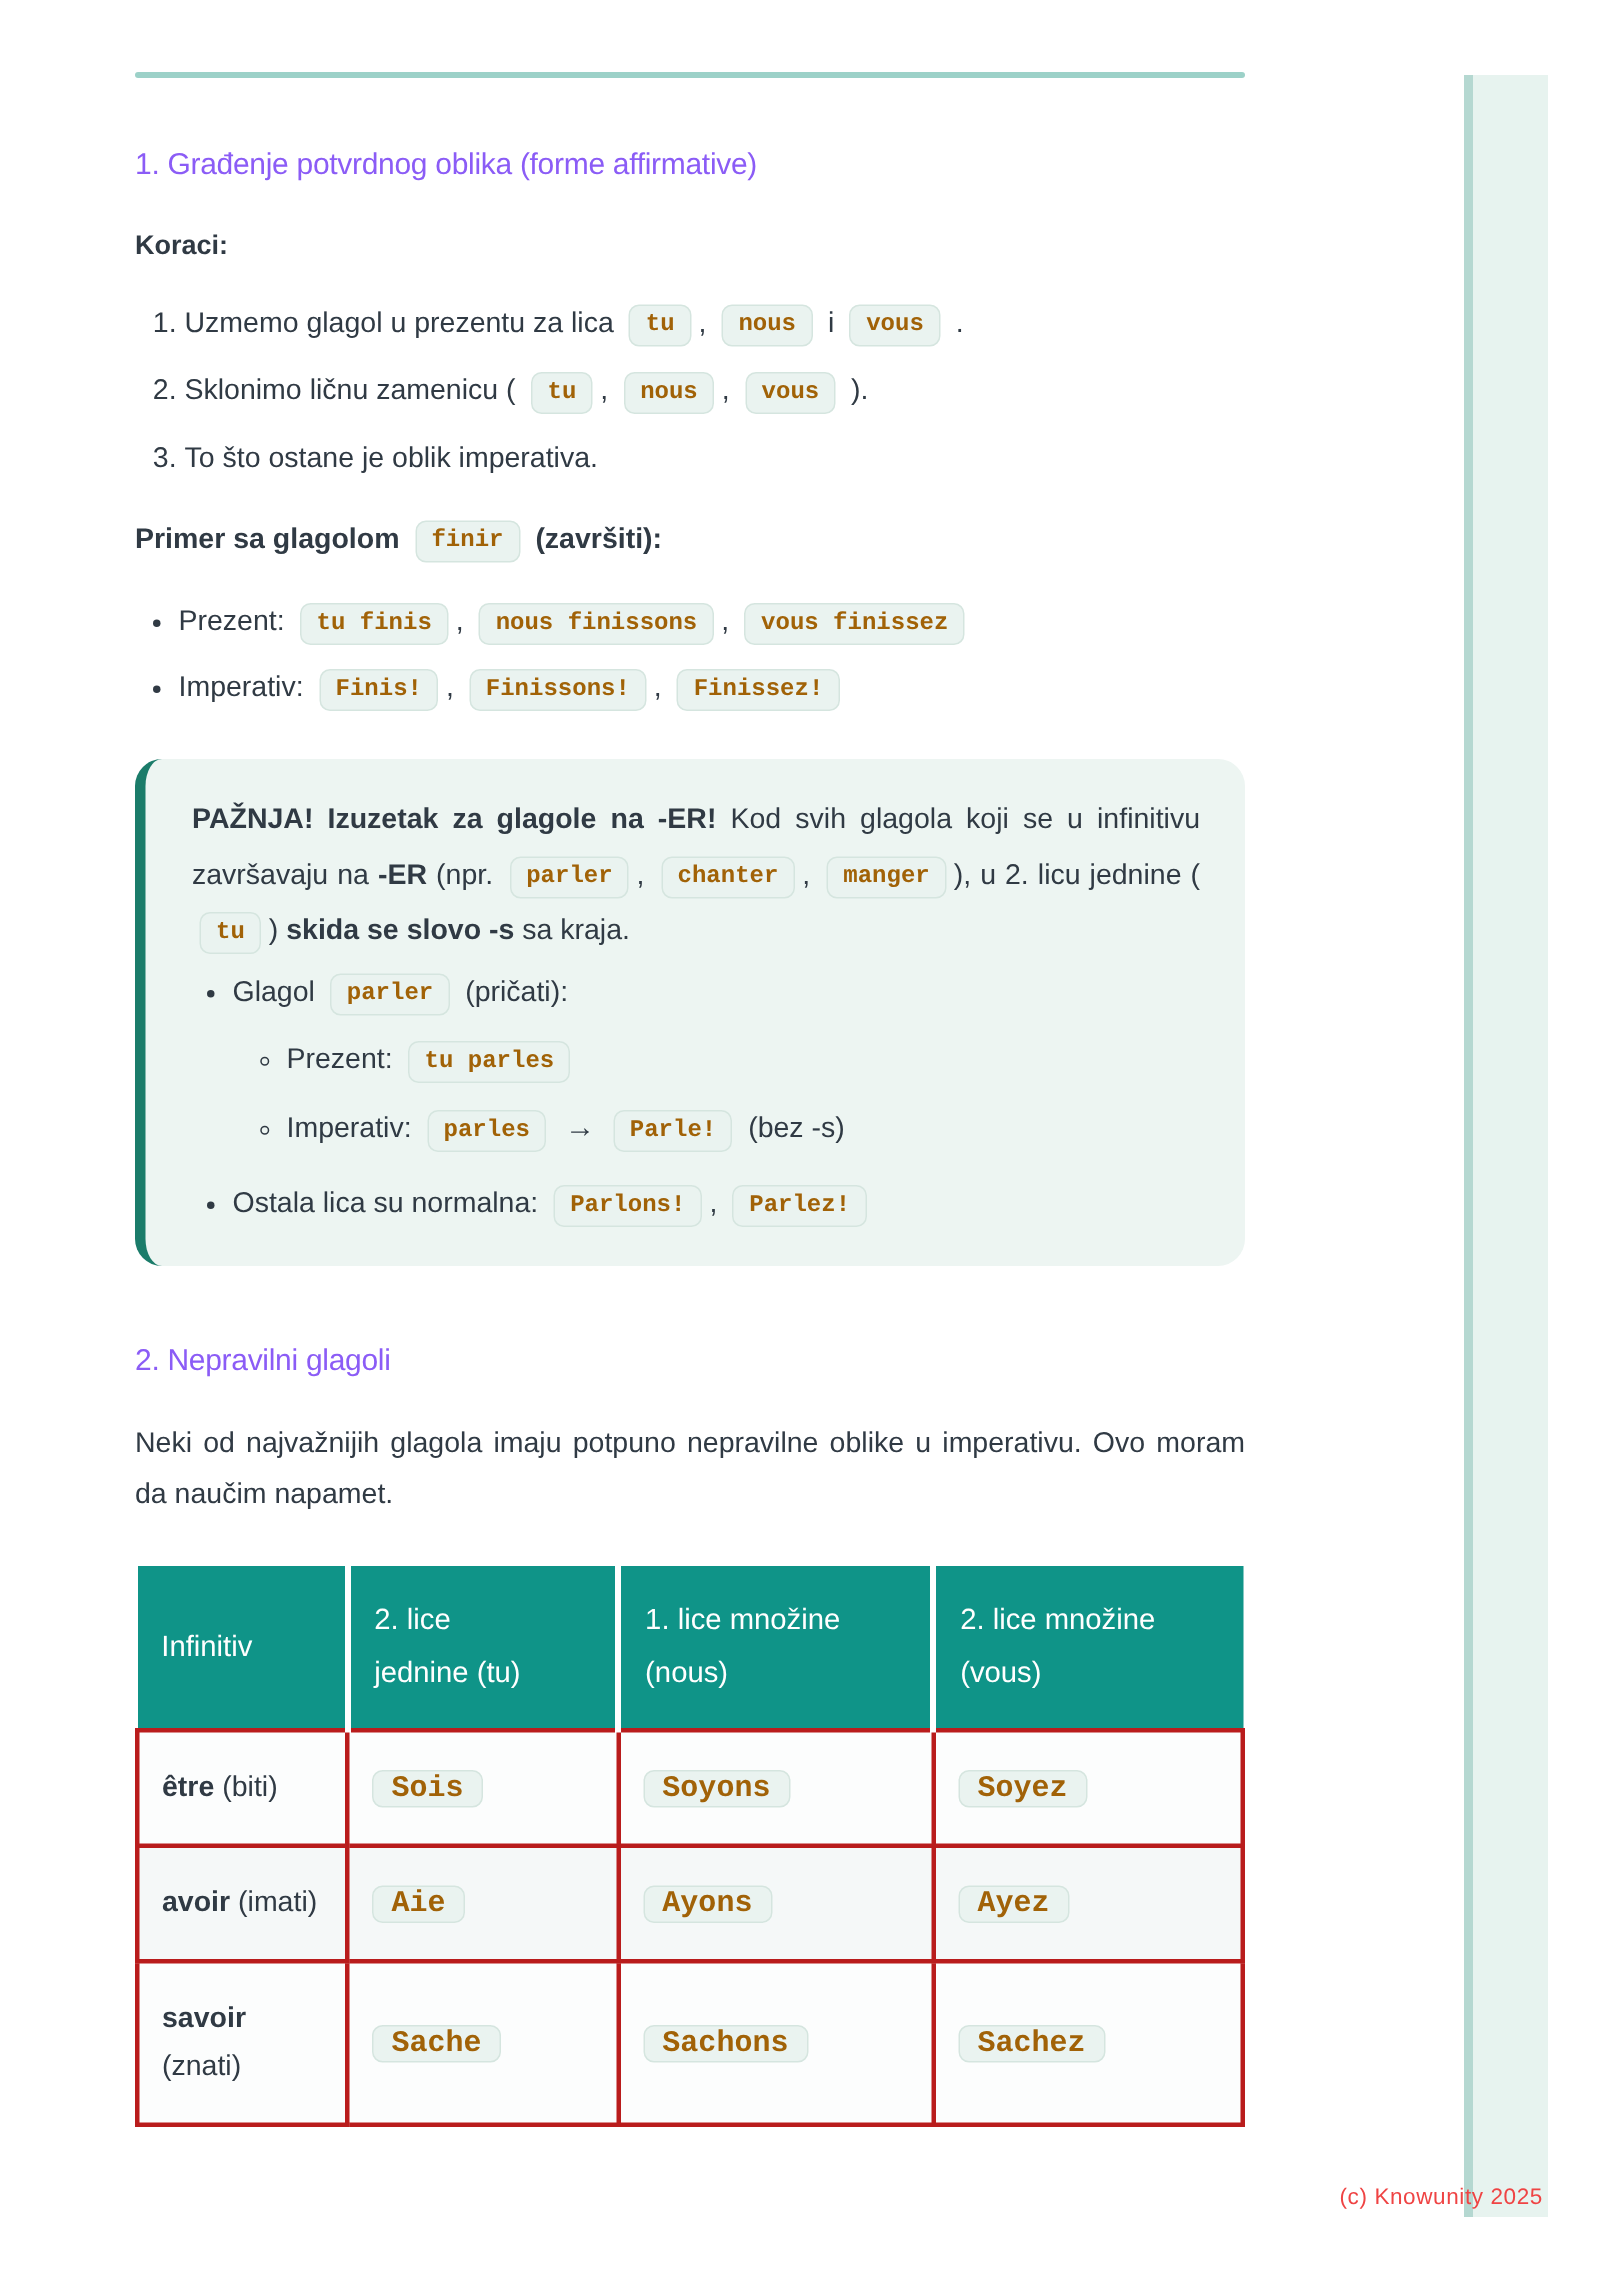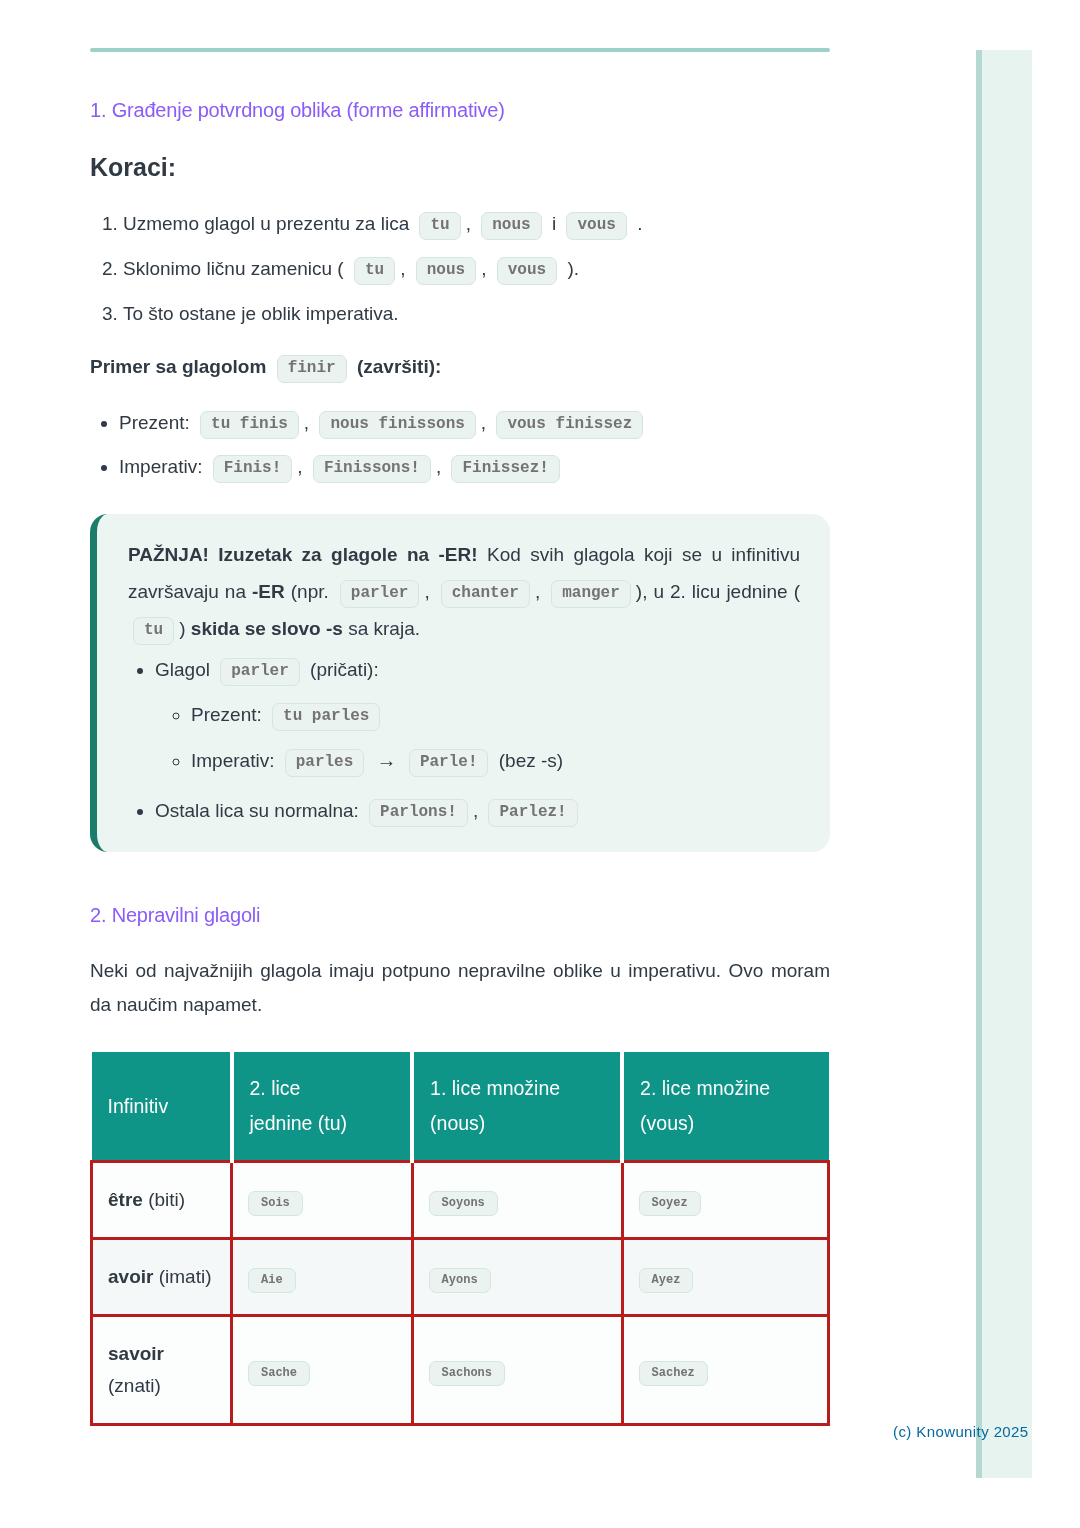--- a/index.html
+++ b/index.html
@@ -10,46 +10,46 @@
     font-family: "Liberation Sans", sans-serif;
     color: #303a44;
   }
   .side-accent {
     position: absolute; left: 976px; top: 50px;
     width: 56px; height: 1428px;
     background: #e7f3ef;
     border-left: 6px solid #b5d8d1;
   }
   .watermark {
-    position: absolute; left: 893px; top: 1423px;
+    position: absolute; left: 893px; top: 1456px;
     font-size: 15px; letter-spacing: 0.4px;
-    color: #0369a1; z-index: 2; white-space: nowrap;
+    color: #ef4444; z-index: 2; white-space: nowrap;
   }
   .content { position: absolute; left: 90px; top: 0; width: 740px; }
   .divider { margin-top: 48px; height: 4px; background: #9cd1c8; border-radius: 2px; }
 
   .sec-title {
     font-size: 20px; line-height: 34px; font-weight: 400;
     color: #8b5cf6; letter-spacing: -0.2px;
   }
   .sec-title.first { margin-top: 41px; }
   .sec-title.second { margin-top: 46px; }
 
   .intro { margin-top: 27px; font-size: 19px; line-height: 28px; }
   .b { font-weight: 700; }
 
-  .steps-label { margin-top: 26px; font-size: 25px; font-weight: 700; }
+  .steps-label { margin-top: 26px; font-size: 18px; font-weight: 700; }
 
   ol.steps { margin-top: 26px; padding-left: 33px; }
   ol.steps li { font-size: 19px; line-height: 32px; margin-bottom: 13px; }
 
   .chip {
     display: inline-block;
     font-family: "Liberation Mono", "DejaVu Sans Mono", monospace;
-    font-size: 16px; font-weight: 700; color: #737373;
+    font-size: 16px; font-weight: 700; color: #a16207;
     background: #eaf3f0; border: 1px solid #d5e5df;
     border-radius: 7px; padding: 1px 10px 2px;
     margin: 0 5px; line-height: 23px; vertical-align: 1px;
     white-space: nowrap;
   }
 
   .example-label { margin-top: 25px; font-size: 19px; font-weight: 700; }
 
   ul.examples { margin-top: 24px; padding-left: 29px; list-style: disc; }
   ul.examples li { font-size: 19px; line-height: 32px; margin-bottom: 12px; }
@@ -81,21 +81,21 @@
   .verbs .hl { line-height: 35px; }
   .verbs .hl:empty { display: none; }
   .verbs td {
     border: 3px solid #b91c1c;
     padding: 21px 15px; font-size: 19px; line-height: 32px;
     vertical-align: middle;
   }
   .verbs tbody tr { background: #fcfdfd; }
   .verbs tbody tr:nth-child(2) { background: #f5f8f8; }
   .vname { font-weight: 700; }
-  .chip-lg { font-size: 12px; padding: 0 12px; margin: 0; vertical-align: 0; }
+  .chip-lg { font-size: 20px; padding: 0 12px; margin: 0; vertical-align: 0; }
 </style>
 </head>
 <body>
 
 <div class="side-accent"></div>
 <div class="watermark">(c) Knowunity 2025</div>
 
 <div class="content">
 
   <div class="divider"></div>

